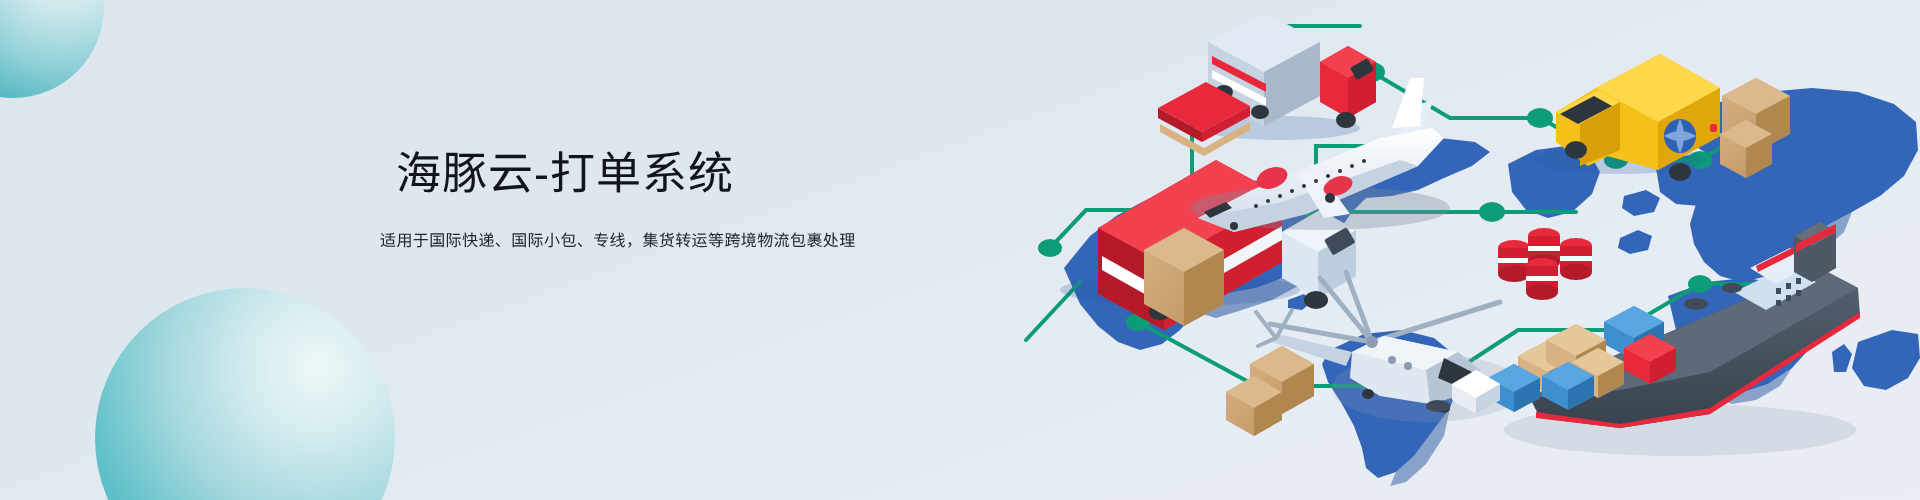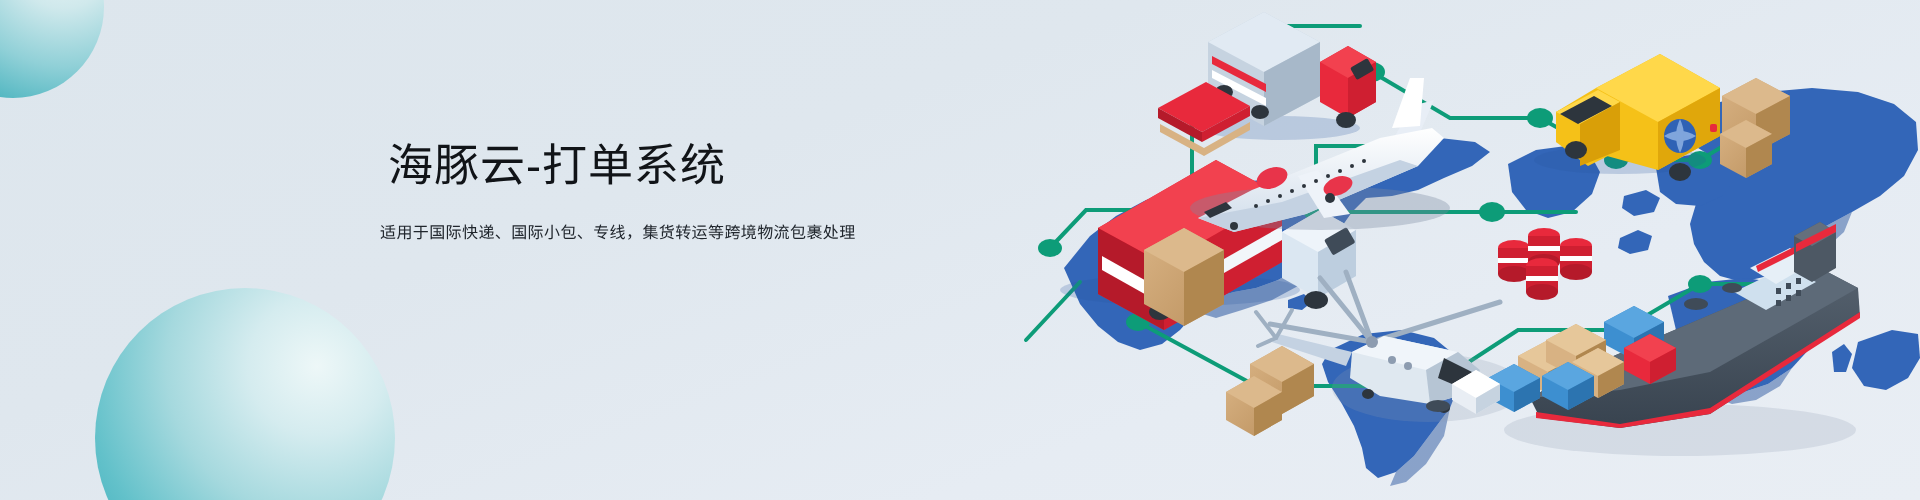--- a/index.html
+++ b/index.html
@@ -21,21 +21,21 @@
     opacity:.95;
   }
   #bubble-bottom{
     left:95px;top:288px;width:300px;height:300px;
     background:radial-gradient(circle at 74% 26%,#eef8f8 0%,#d4ecef 22%,#a2d8dd 48%,#5cbfc8 74%,#2aa6b4 100%);
     opacity:.95;
   }
   
   #text-block{position:absolute;left:380px;top:128px;}
   #page-title{
-    margin:8px;font-size:45px;line-height:1.32;font-weight:400;color:#111418;
+    margin:16px;font-size:45px;line-height:1.32;font-weight:400;color:#111418;
     letter-spacing:1px;white-space:nowrap;
   }
   #page-subtitle{
     margin:26px 0 0 0;font-size:16px;line-height:1.5;font-weight:400;color:#20262d;
     letter-spacing:.4px;white-space:nowrap;
   }
   
   #illustration{position:absolute;left:1020px;top:0;width:900px;height:500px;}
   #illustration svg{display:block;width:900px;height:500px;}
 </style>

